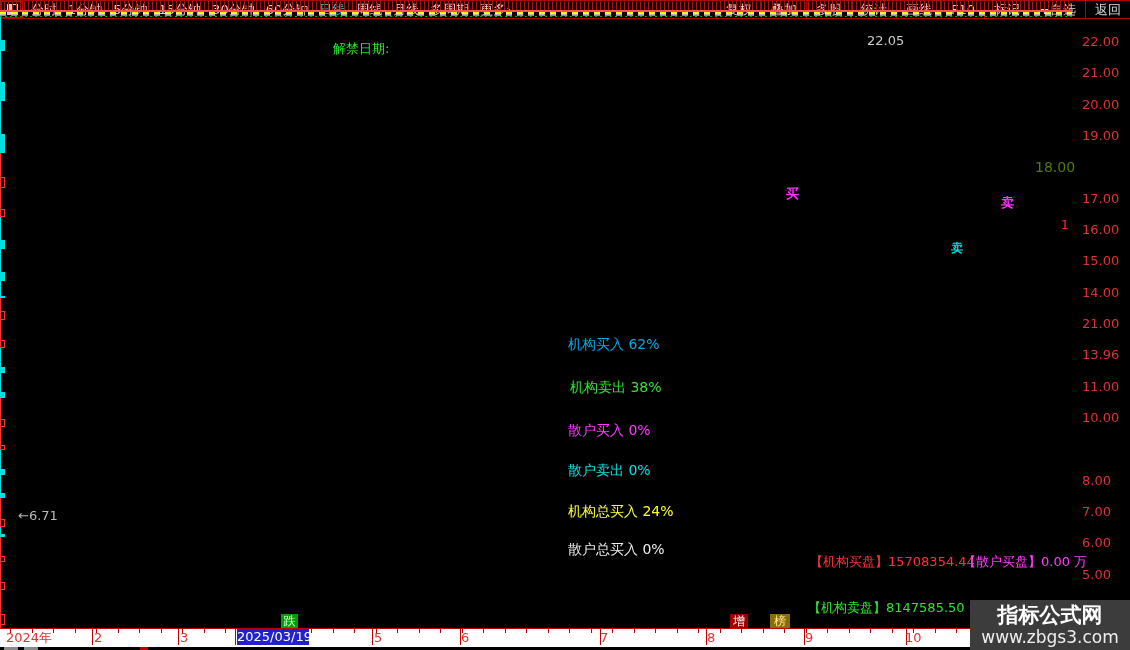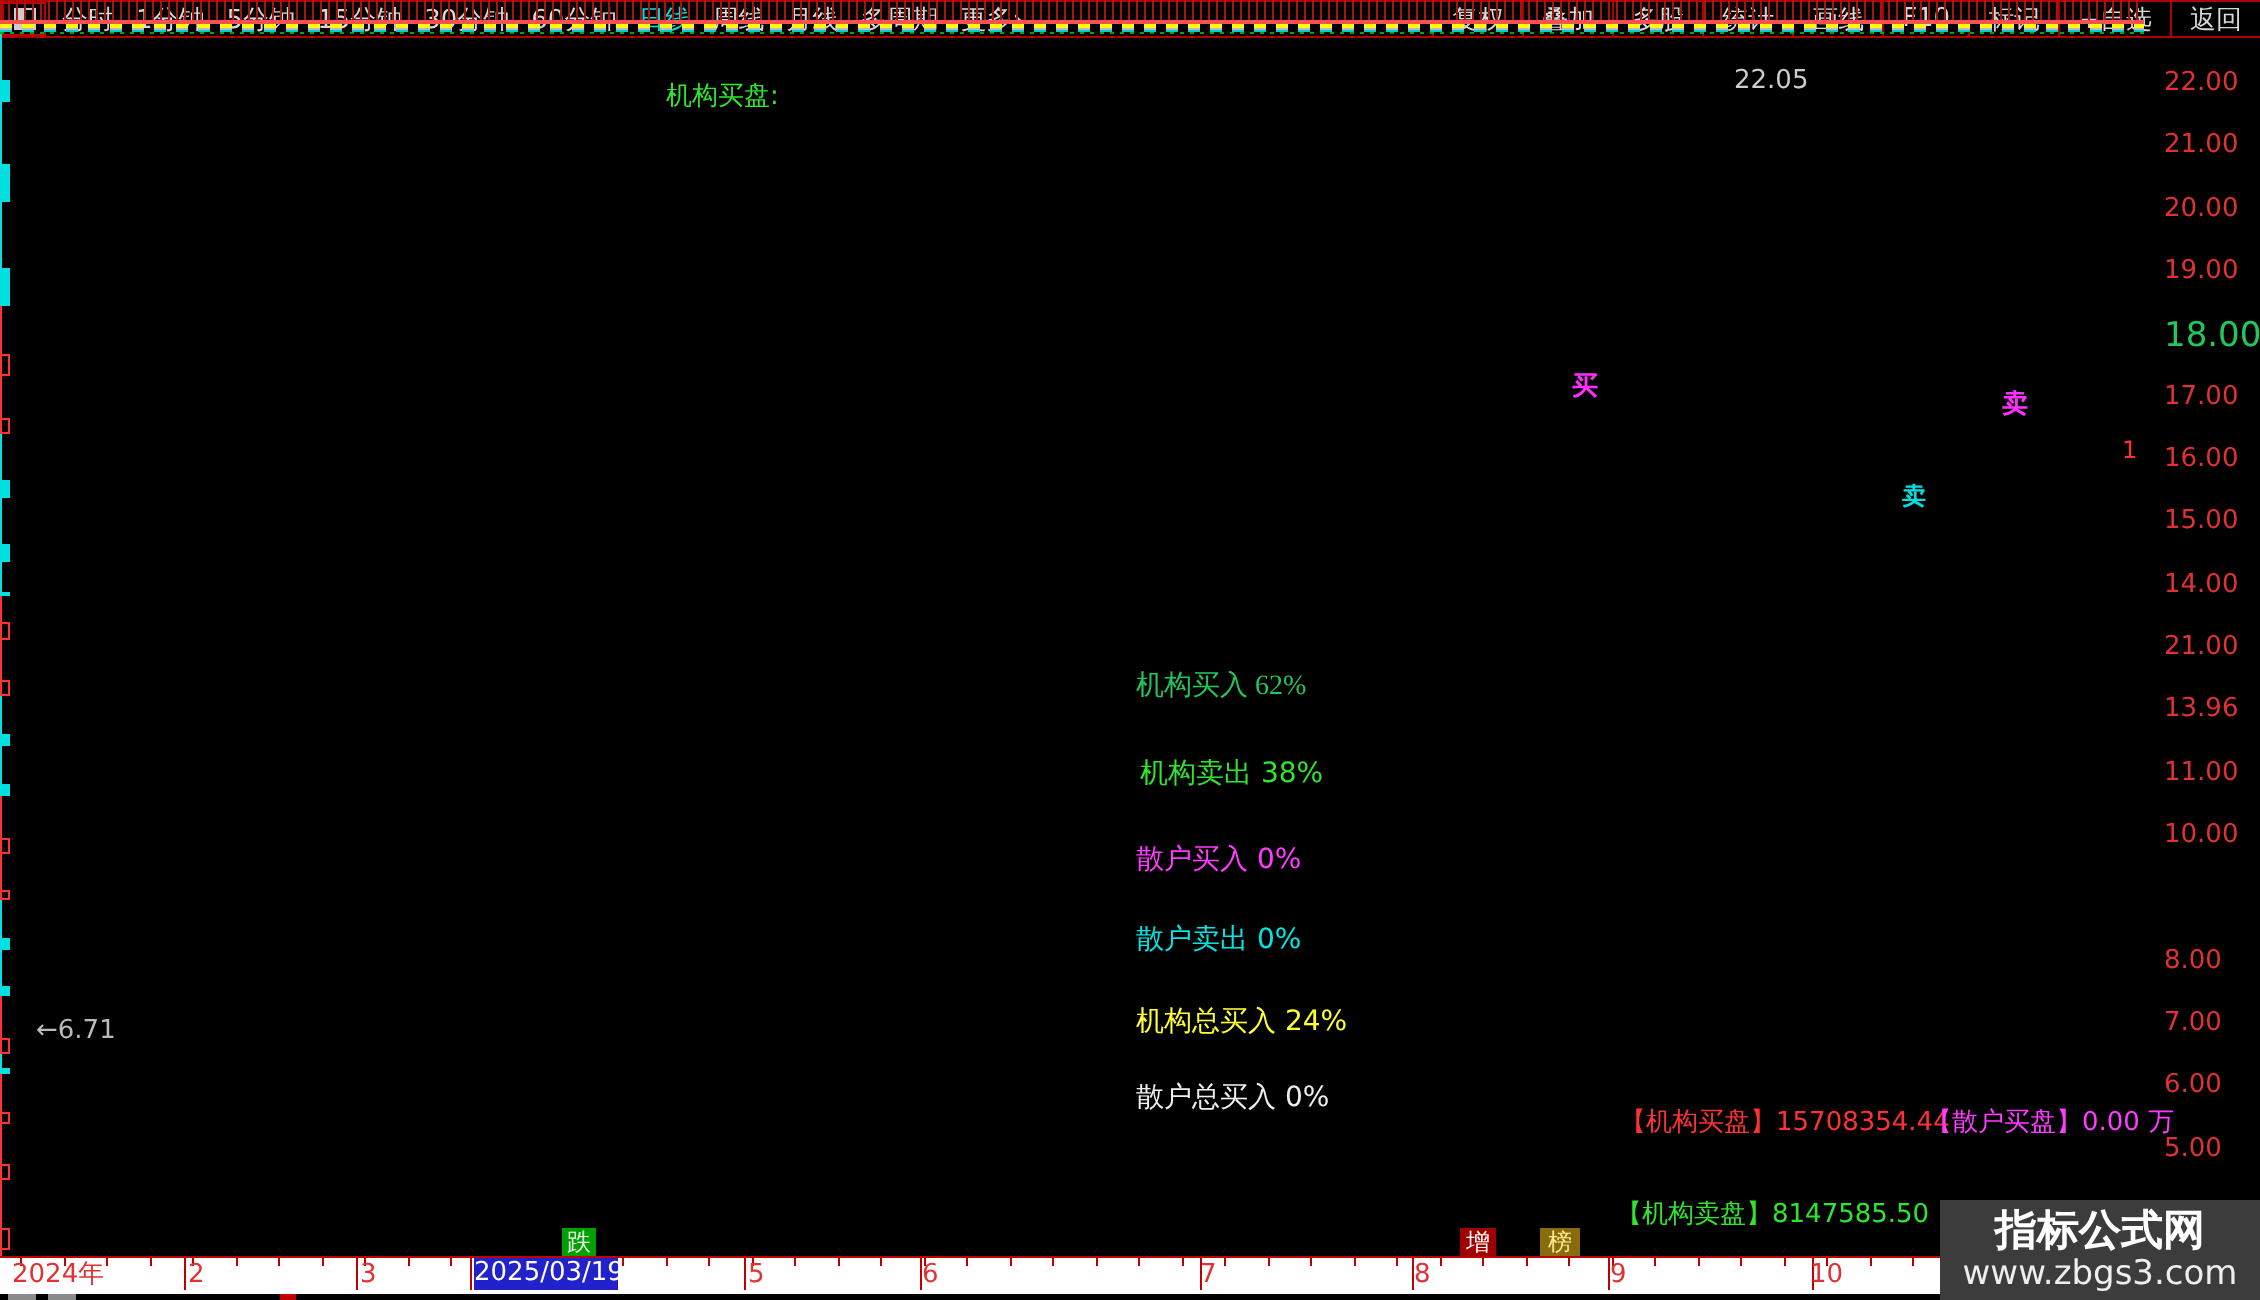--- a/index.html
+++ b/index.html
@@ -135,41 +135,41 @@
       <div style="left: 125px; top: 498px; width: 1px; height: 7px; background: rgb(0, 224, 224);"></div>
       <div style="left: 123px; top: 499px; width: 5px; height: 3px; box-sizing: border-box; background: rgb(0, 224, 224);"></div>
       <div style="left: 132px; top: 493px; width: 1px; height: 19px; background: rgb(255, 50, 50);"></div>
       <div style="left: 130px; top: 496px; width: 5px; height: 6px; box-sizing: border-box; border: 1px solid rgb(255, 50, 50); background: rgb(0, 0, 0);"></div>
       <div style="left: 139px; top: 484px; width: 1px; height: 20px; background: rgb(255, 50, 50);"></div>
       <div style="left: 137px; top: 488px; width: 5px; height: 8px; box-sizing: border-box; border: 1px solid rgb(255, 50, 50); background: rgb(0, 0, 0);"></div>
       <div style="left: 146px; top: 472px; width: 1px; height: 24px; background: rgb(255, 50, 50);"></div>
       <div style="left: 144px; top: 477px; width: 5px; height: 11px; box-sizing: border-box; border: 1px solid rgb(255, 50, 50); background: rgb(0, 0, 0);"></div>
       <div style="left: 152px; top: 460px; width: 1px; height: 24px; background: rgb(255, 50, 50);"></div>
       <div style="left: 150px; top: 467px; width: 5px; height: 11px; box-sizing: border-box; border: 1px solid rgb(255, 50, 50); background: rgb(0, 0, 0);"></div>
-      <div class="ann" style="left: 333px; top: 42px; color: rgb(46, 230, 46); font-size: 13px;">机构买盘:</div>
+      <div class="ann" style="left: 333px; top: 42px; color: rgb(46, 230, 46); font-size: 13px;">解禁日期:</div>
       <div class="ann" style="left: 867px; top: 34px; color: rgb(204, 204, 204); font-size: 13px;">22.05</div>
       <div class="ann" style="left: 18px; top: 509px; color: rgb(187, 187, 187); font-size: 13px;">←6.71</div>
-      <div class="ann" style="left: 568px; top: 337px; color: #22c55e; font-size: 14px; font-family: Liberation Serif, serif;">机构买入 62%</div>
+      <div class="ann" style="left: 568px; top: 337px; color: #0ea5e9; font-size: 14px;">机构买入 62%</div>
       <div class="ann" style="left: 570px; top: 380px; color: rgb(46, 230, 46); font-size: 14px;">机构卖出 38%</div>
       <div class="ann" style="left: 568px; top: 423px; color: rgb(255, 59, 255); font-size: 14px;">散户买入 0%</div>
       <div class="ann" style="left: 568px; top: 463px; color: rgb(0, 229, 229); font-size: 14px;">散户卖出 0%</div>
       <div class="ann" style="left: 568px; top: 504px; color: rgb(255, 255, 51); font-size: 14px;">机构总买入 24%</div>
       <div class="ann" style="left: 568px; top: 542px; color: rgb(238, 238, 238); font-size: 14px;">散户总买入 0%</div>
       <div class="ann" style="left: 810px; top: 555px; color: rgb(255, 50, 50); font-size: 13px;">【机构买盘】15708354.44</div>
       <div class="ann" style="left: 963px; top: 555px; color: rgb(255, 59, 255); font-size: 13px;">【散户买盘】0.00 万</div>
       <div class="ann" style="left: 808px; top: 601px; color: rgb(46, 230, 46); font-size: 13px;">【机构卖盘】8147585.50 【散</div>
       <div class="ann" style="left: 1061px; top: 219px; color: rgb(255, 50, 50); font-size: 12px;">1</div>
       <div class="ann" style="left: 786px; top: 187px; color: rgb(255, 48, 255); font-size: 13px; font-weight: bold;">买</div>
       <div class="ann" style="left: 951px; top: 242px; color: rgb(0, 224, 224); font-size: 12px; font-weight: bold;">卖</div>
       <div class="ann" style="left: 1001px; top: 196px; color: rgb(255, 48, 255); font-size: 13px; font-weight: bold;">卖</div>
       <div class="ann" style="left: 1082px; top: 35px; color: rgb(224, 50, 50); font-size: 13px;">22.00</div>
       <div class="ann" style="left: 1082px; top: 66px; color: rgb(224, 50, 50); font-size: 13px;">21.00</div>
       <div class="ann" style="left: 1082px; top: 98px; color: rgb(224, 50, 50); font-size: 13px;">20.00</div>
       <div class="ann" style="left: 1082px; top: 129px; color: rgb(224, 50, 50); font-size: 13px;">19.00</div>
-      <div class="ann" style="left: 1082px; top: 160px; color: #22c55e; font-size: 17px;">18.00</div>
+      <div class="ann" style="left: 1035px; top: 160px; color: #4d7c0f; font-size: 14px;">18.00</div>
       <div class="ann" style="left: 1082px; top: 192px; color: rgb(224, 50, 50); font-size: 13px;">17.00</div>
       <div class="ann" style="left: 1082px; top: 223px; color: rgb(224, 50, 50); font-size: 13px;">16.00</div>
       <div class="ann" style="left: 1082px; top: 254px; color: rgb(224, 50, 50); font-size: 13px;">15.00</div>
       <div class="ann" style="left: 1082px; top: 286px; color: rgb(224, 50, 50); font-size: 13px;">14.00</div>
       <div class="ann" style="left: 1082px; top: 317px; color: rgb(224, 50, 50); font-size: 13px;">21.00</div>
       <div class="ann" style="left: 1082px; top: 348px; color: rgb(224, 50, 50); font-size: 13px;">13.96</div>
       <div class="ann" style="left: 1082px; top: 380px; color: rgb(224, 50, 50); font-size: 13px;">11.00</div>
       <div class="ann" style="left: 1082px; top: 411px; color: rgb(224, 50, 50); font-size: 13px; text-align: right;">10.00</div>
       <div class="ann" style="left: 1082px; top: 474px; color: rgb(224, 50, 50); font-size: 13px;">8.00</div>
       <div class="ann" style="left: 1082px; top: 505px; color: rgb(224, 50, 50); font-size: 13px;">7.00</div>

